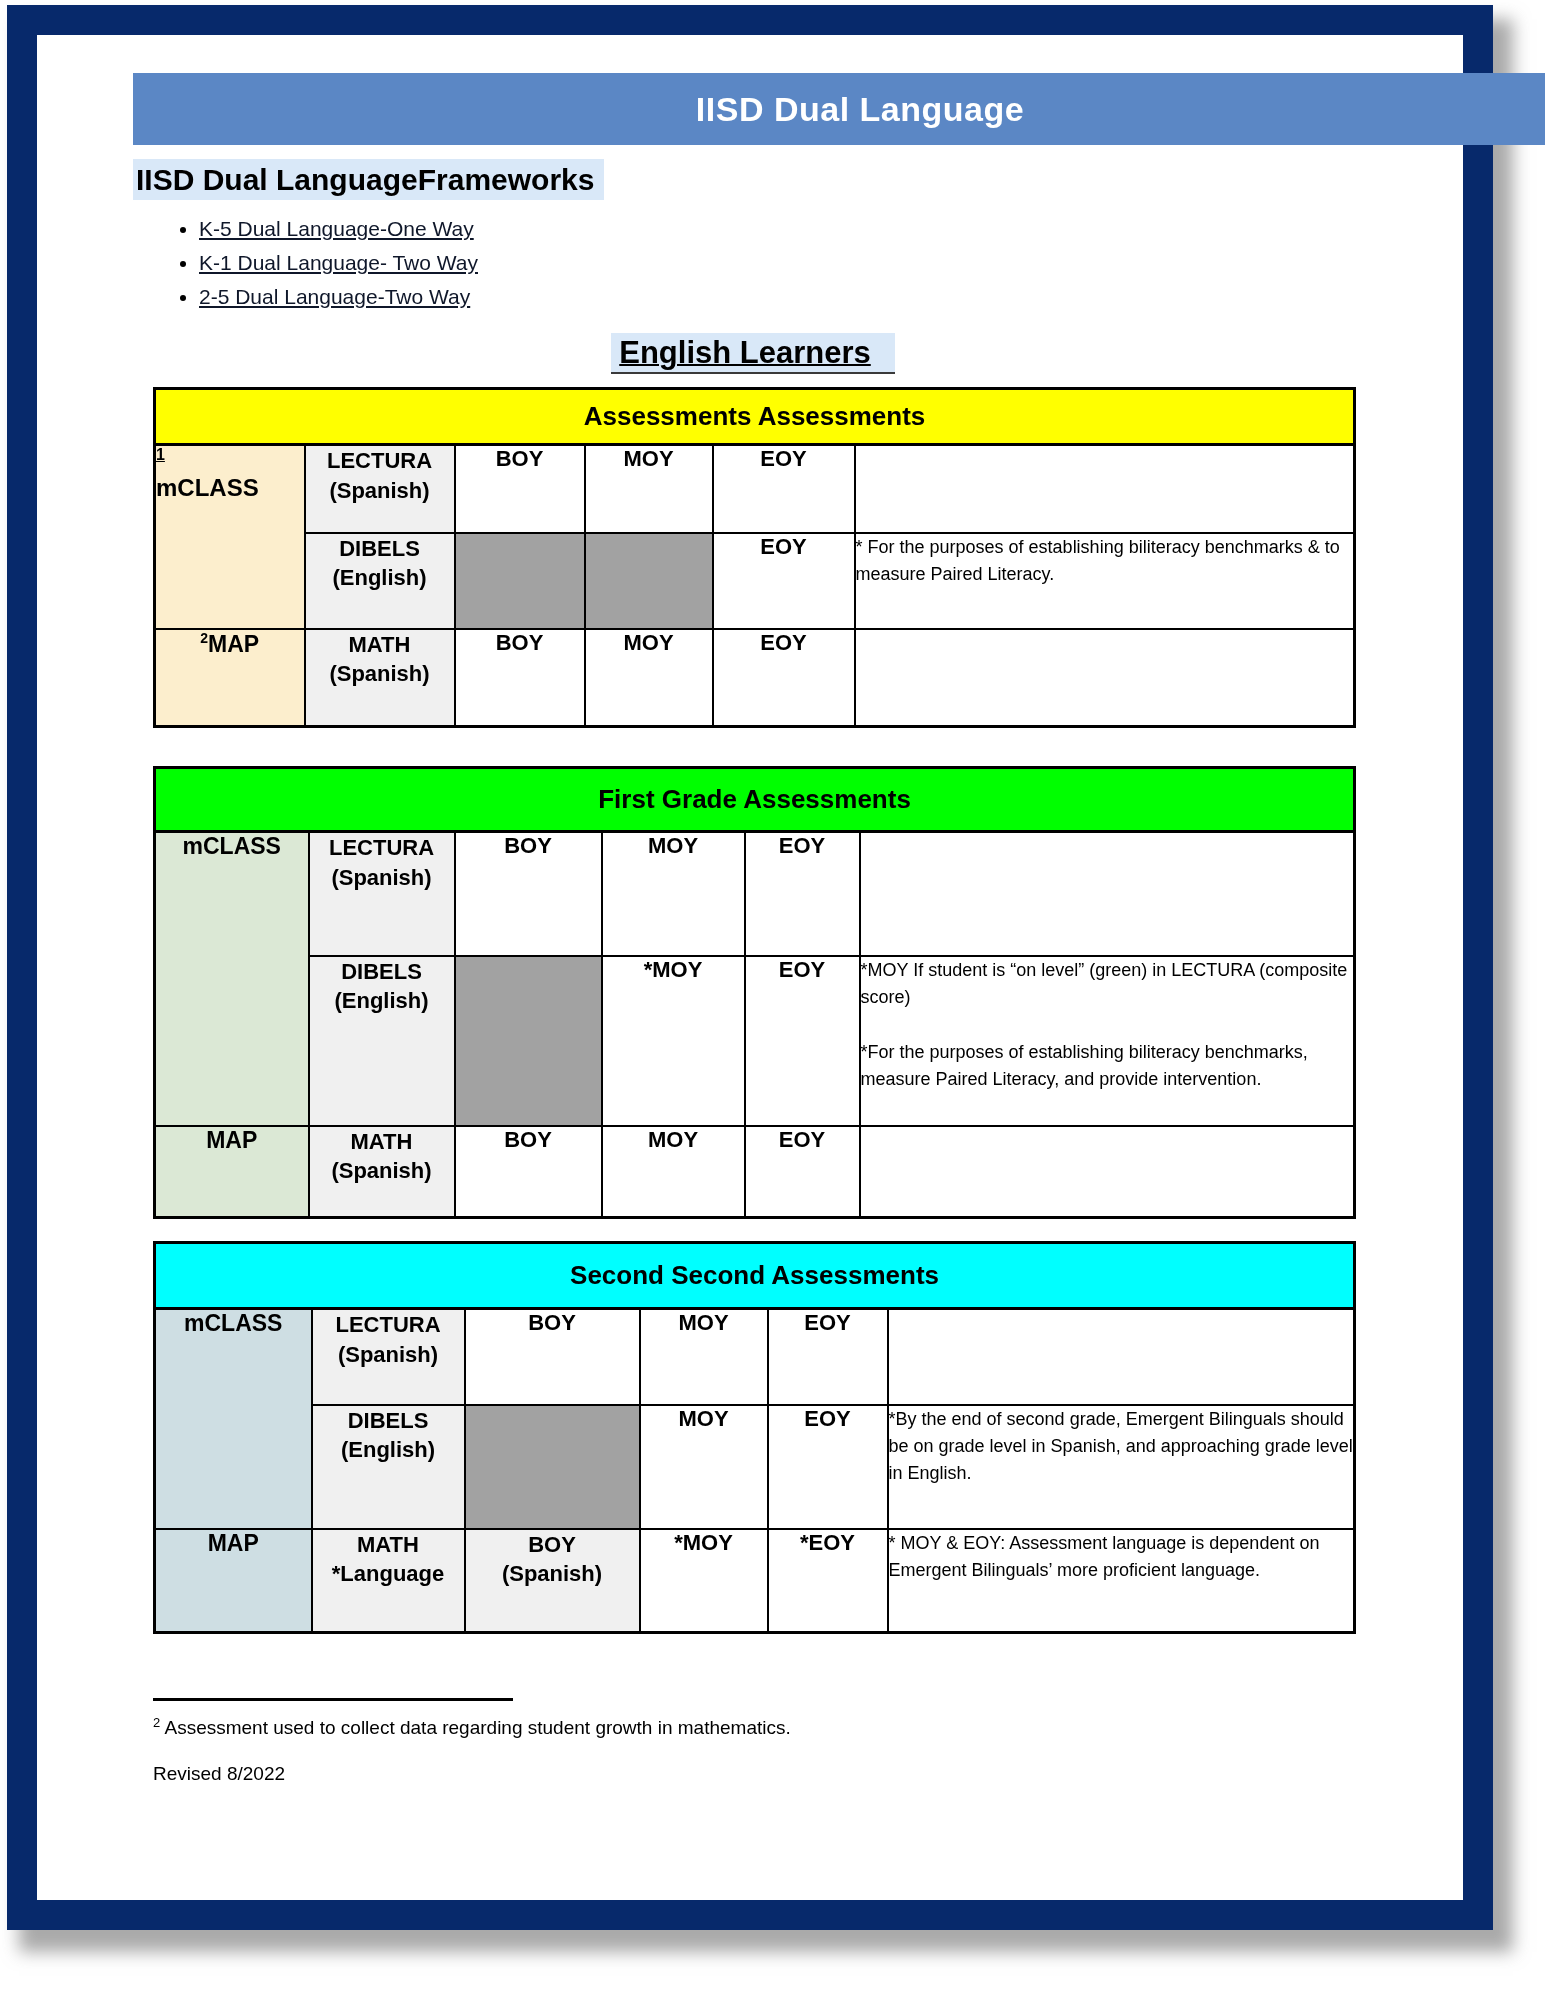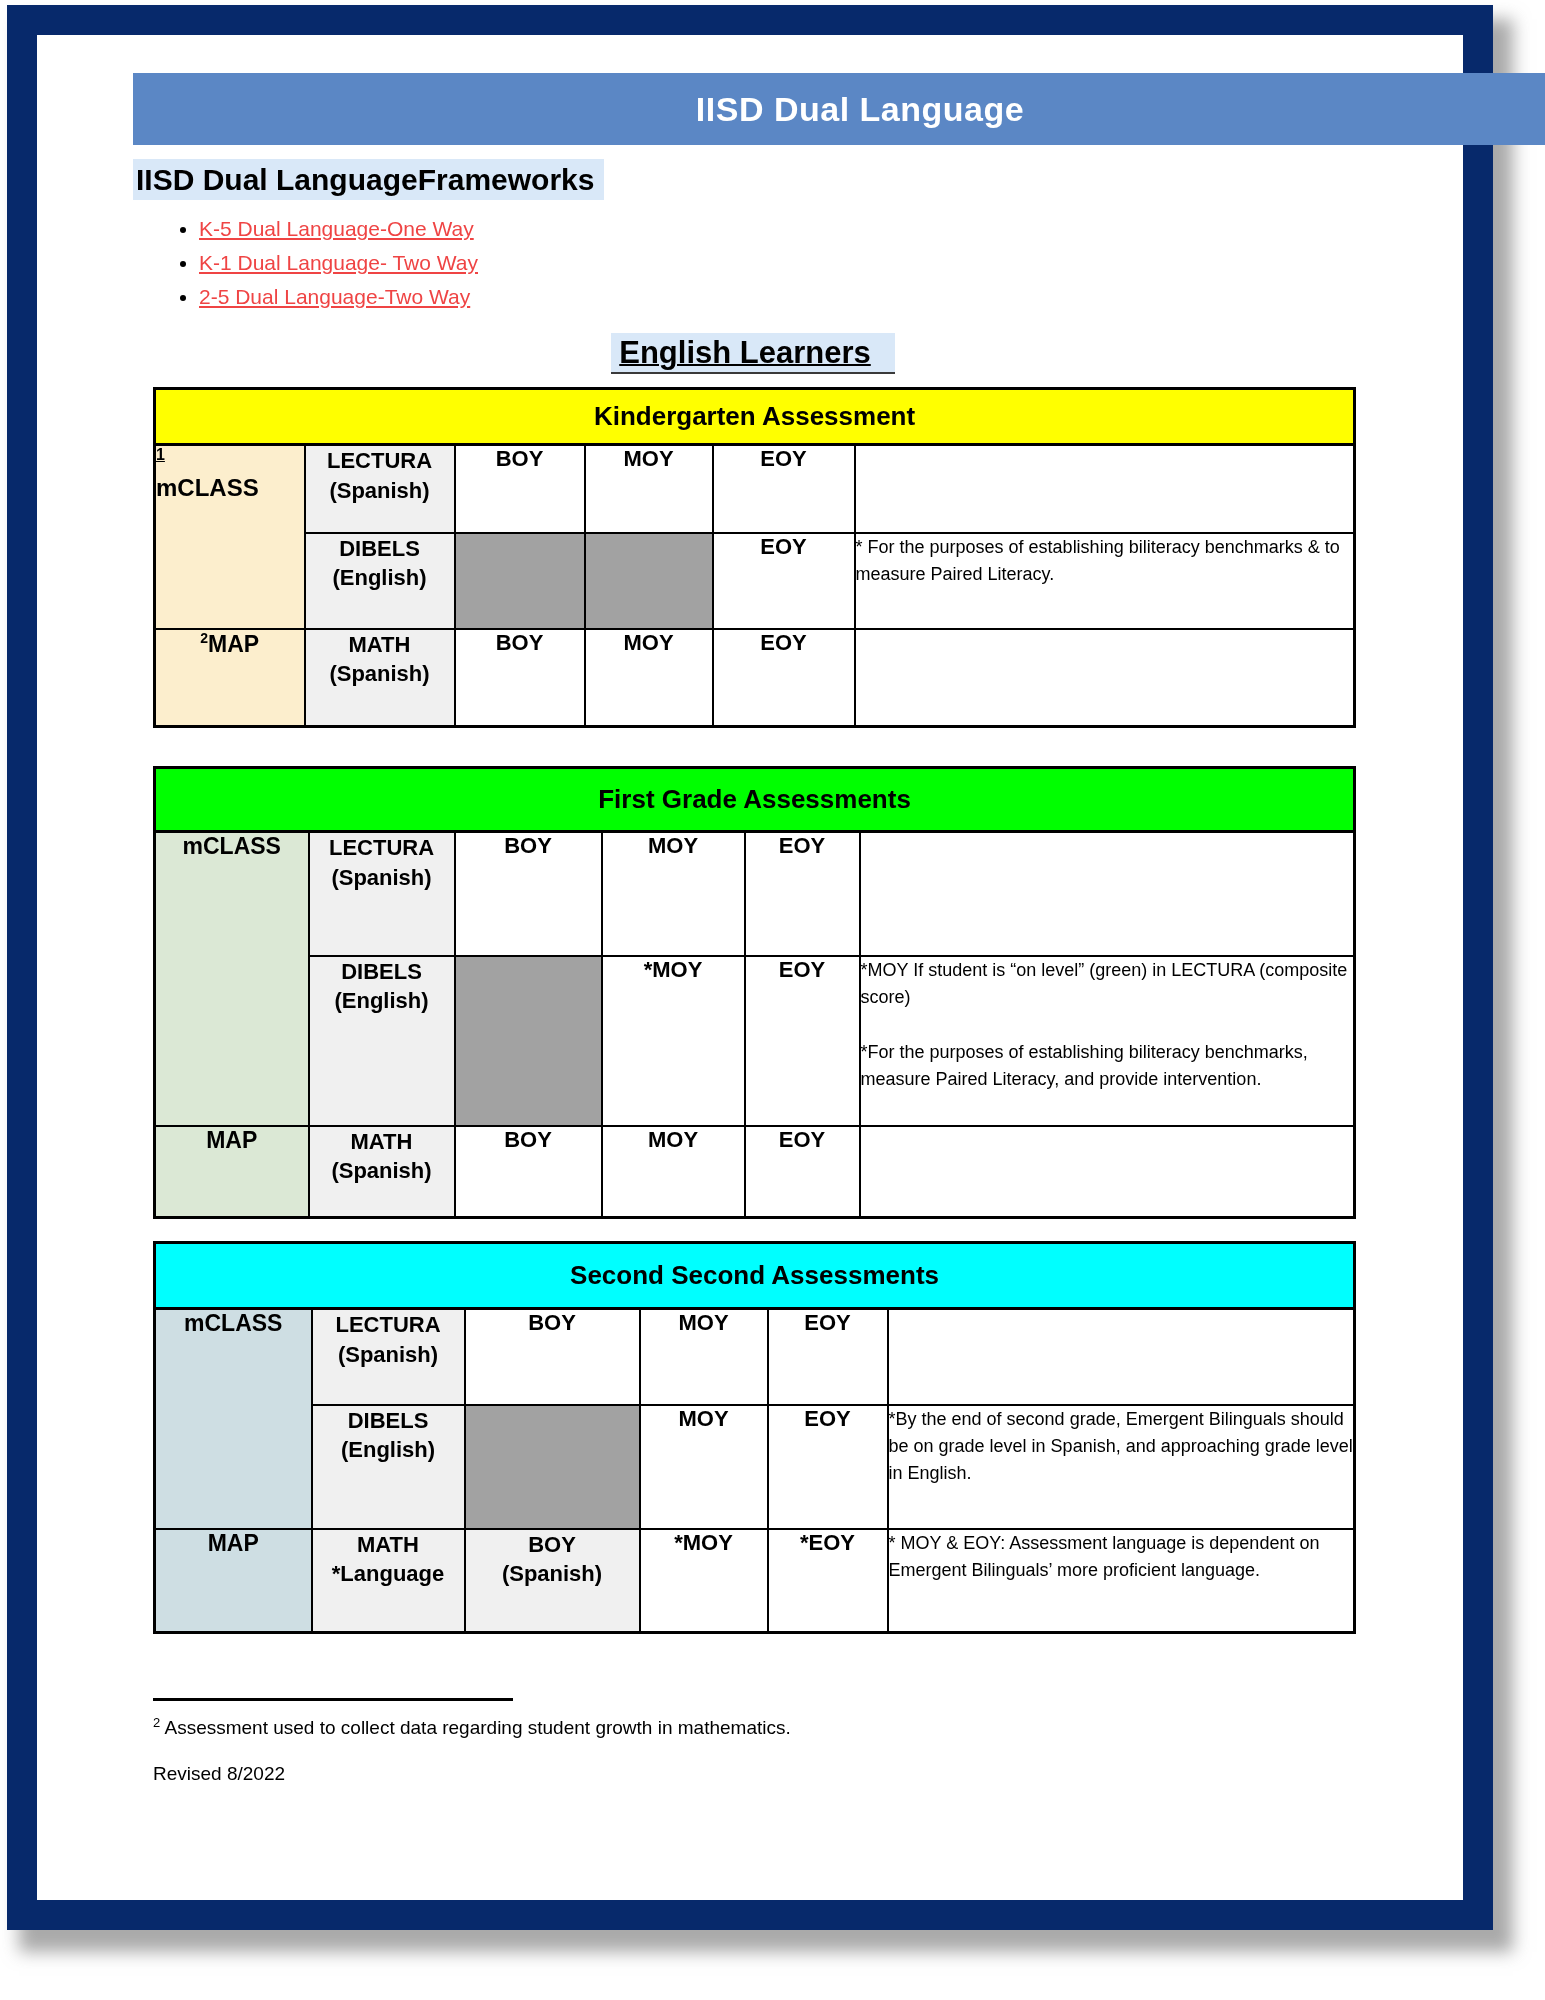--- a/index.html
+++ b/index.html
@@ -16,21 +16,21 @@
 
   .banner{width:1454px;height:72px;background:#5b87c5;display:flex;align-items:center;justify-content:center;}
   .banner-title{color:#ffffff;font-weight:bold;font-size:34px;letter-spacing:0.5px;}
 
   .fw-heading{margin-top:18px;}
   .fw-heading .hl{background:#d9e8f8;font-weight:bold;font-size:30px;padding:4px 10px 4px 3px;}
 
   ul.links{margin:20px 0 0 66px;padding:0;list-style:disc;}
   ul.links li{margin-bottom:10px;font-size:21px;}
   ul.links li::marker{color:#000;}
-  ul.links a{color:#ef4444;text-decoration:underline;cursor:pointer;}
+  ul.links a{color:#0f172a;text-decoration:underline;cursor:pointer;}
 
   .el-heading{width:1200px;margin:26px 0 0 20px;text-align:center;}
   .el-heading .hl{
     background:#d9e8f8;font-weight:bold;font-size:31px;
     text-decoration:underline;text-decoration-thickness:2px;
     border-bottom:2px solid #3a3a3a;padding:2px 24px 2px 8px;
   }
 
   table.assess{
     border-collapse:collapse;table-layout:fixed;width:1200px;margin:16px 0 0 20px;
@@ -97,21 +97,21 @@
       <colgroup>
         <col style="width:150px">
           <col style="width:150px">
           <col style="width:130px">
         <col style="width:128px">
           <col style="width:142px">
           <col style="width:500px">
       </colgroup>
       <tbody>
           <tr style="height:56px">
-        <td colspan="6" class="ttl k-ttl">Kindergarten Assessment</td>
+        <td colspan="6" class="ttl k-ttl">Assessments Assessments</td>
       </tr>
       <tr style="height:88px">
         <td rowspan="2" class="grp grp-k k-col1">
           <span class="fnref">1</span>
           <div class="grp-label">mCLASS</div>
         </td>
         <td class="subj">
           <div>LECTURA</div>
           <div>(Spanish)</div>
         </td>

